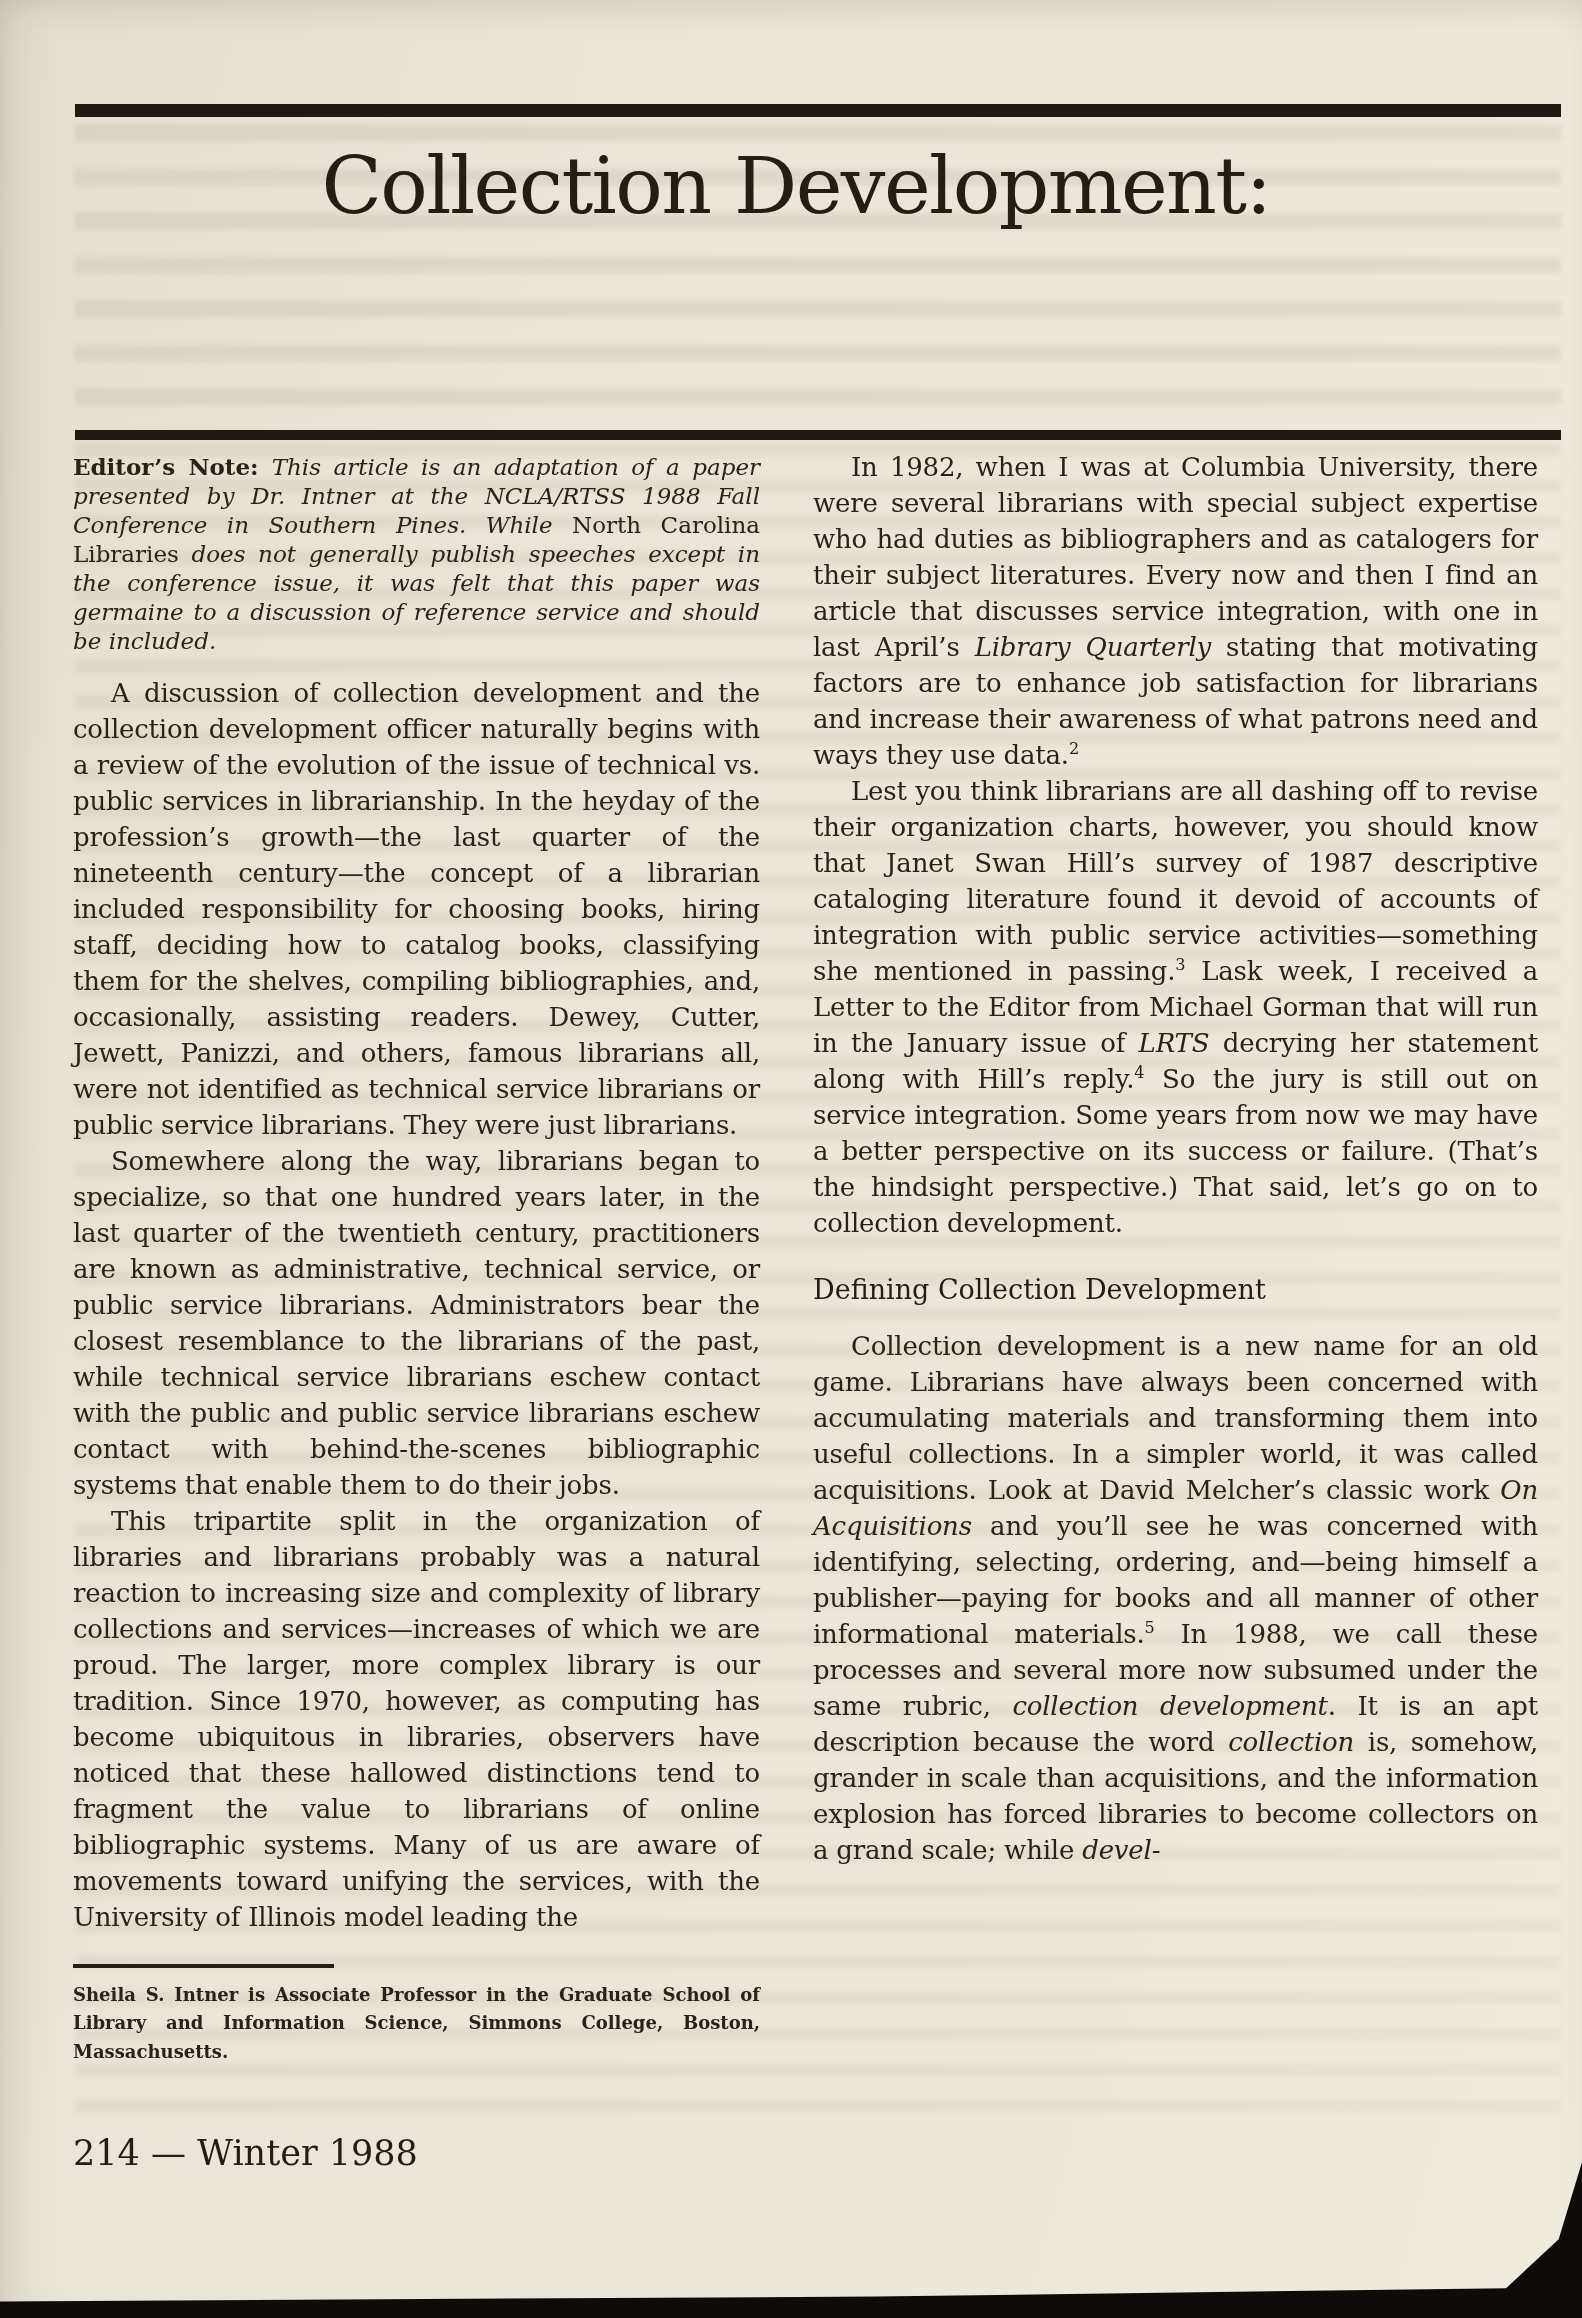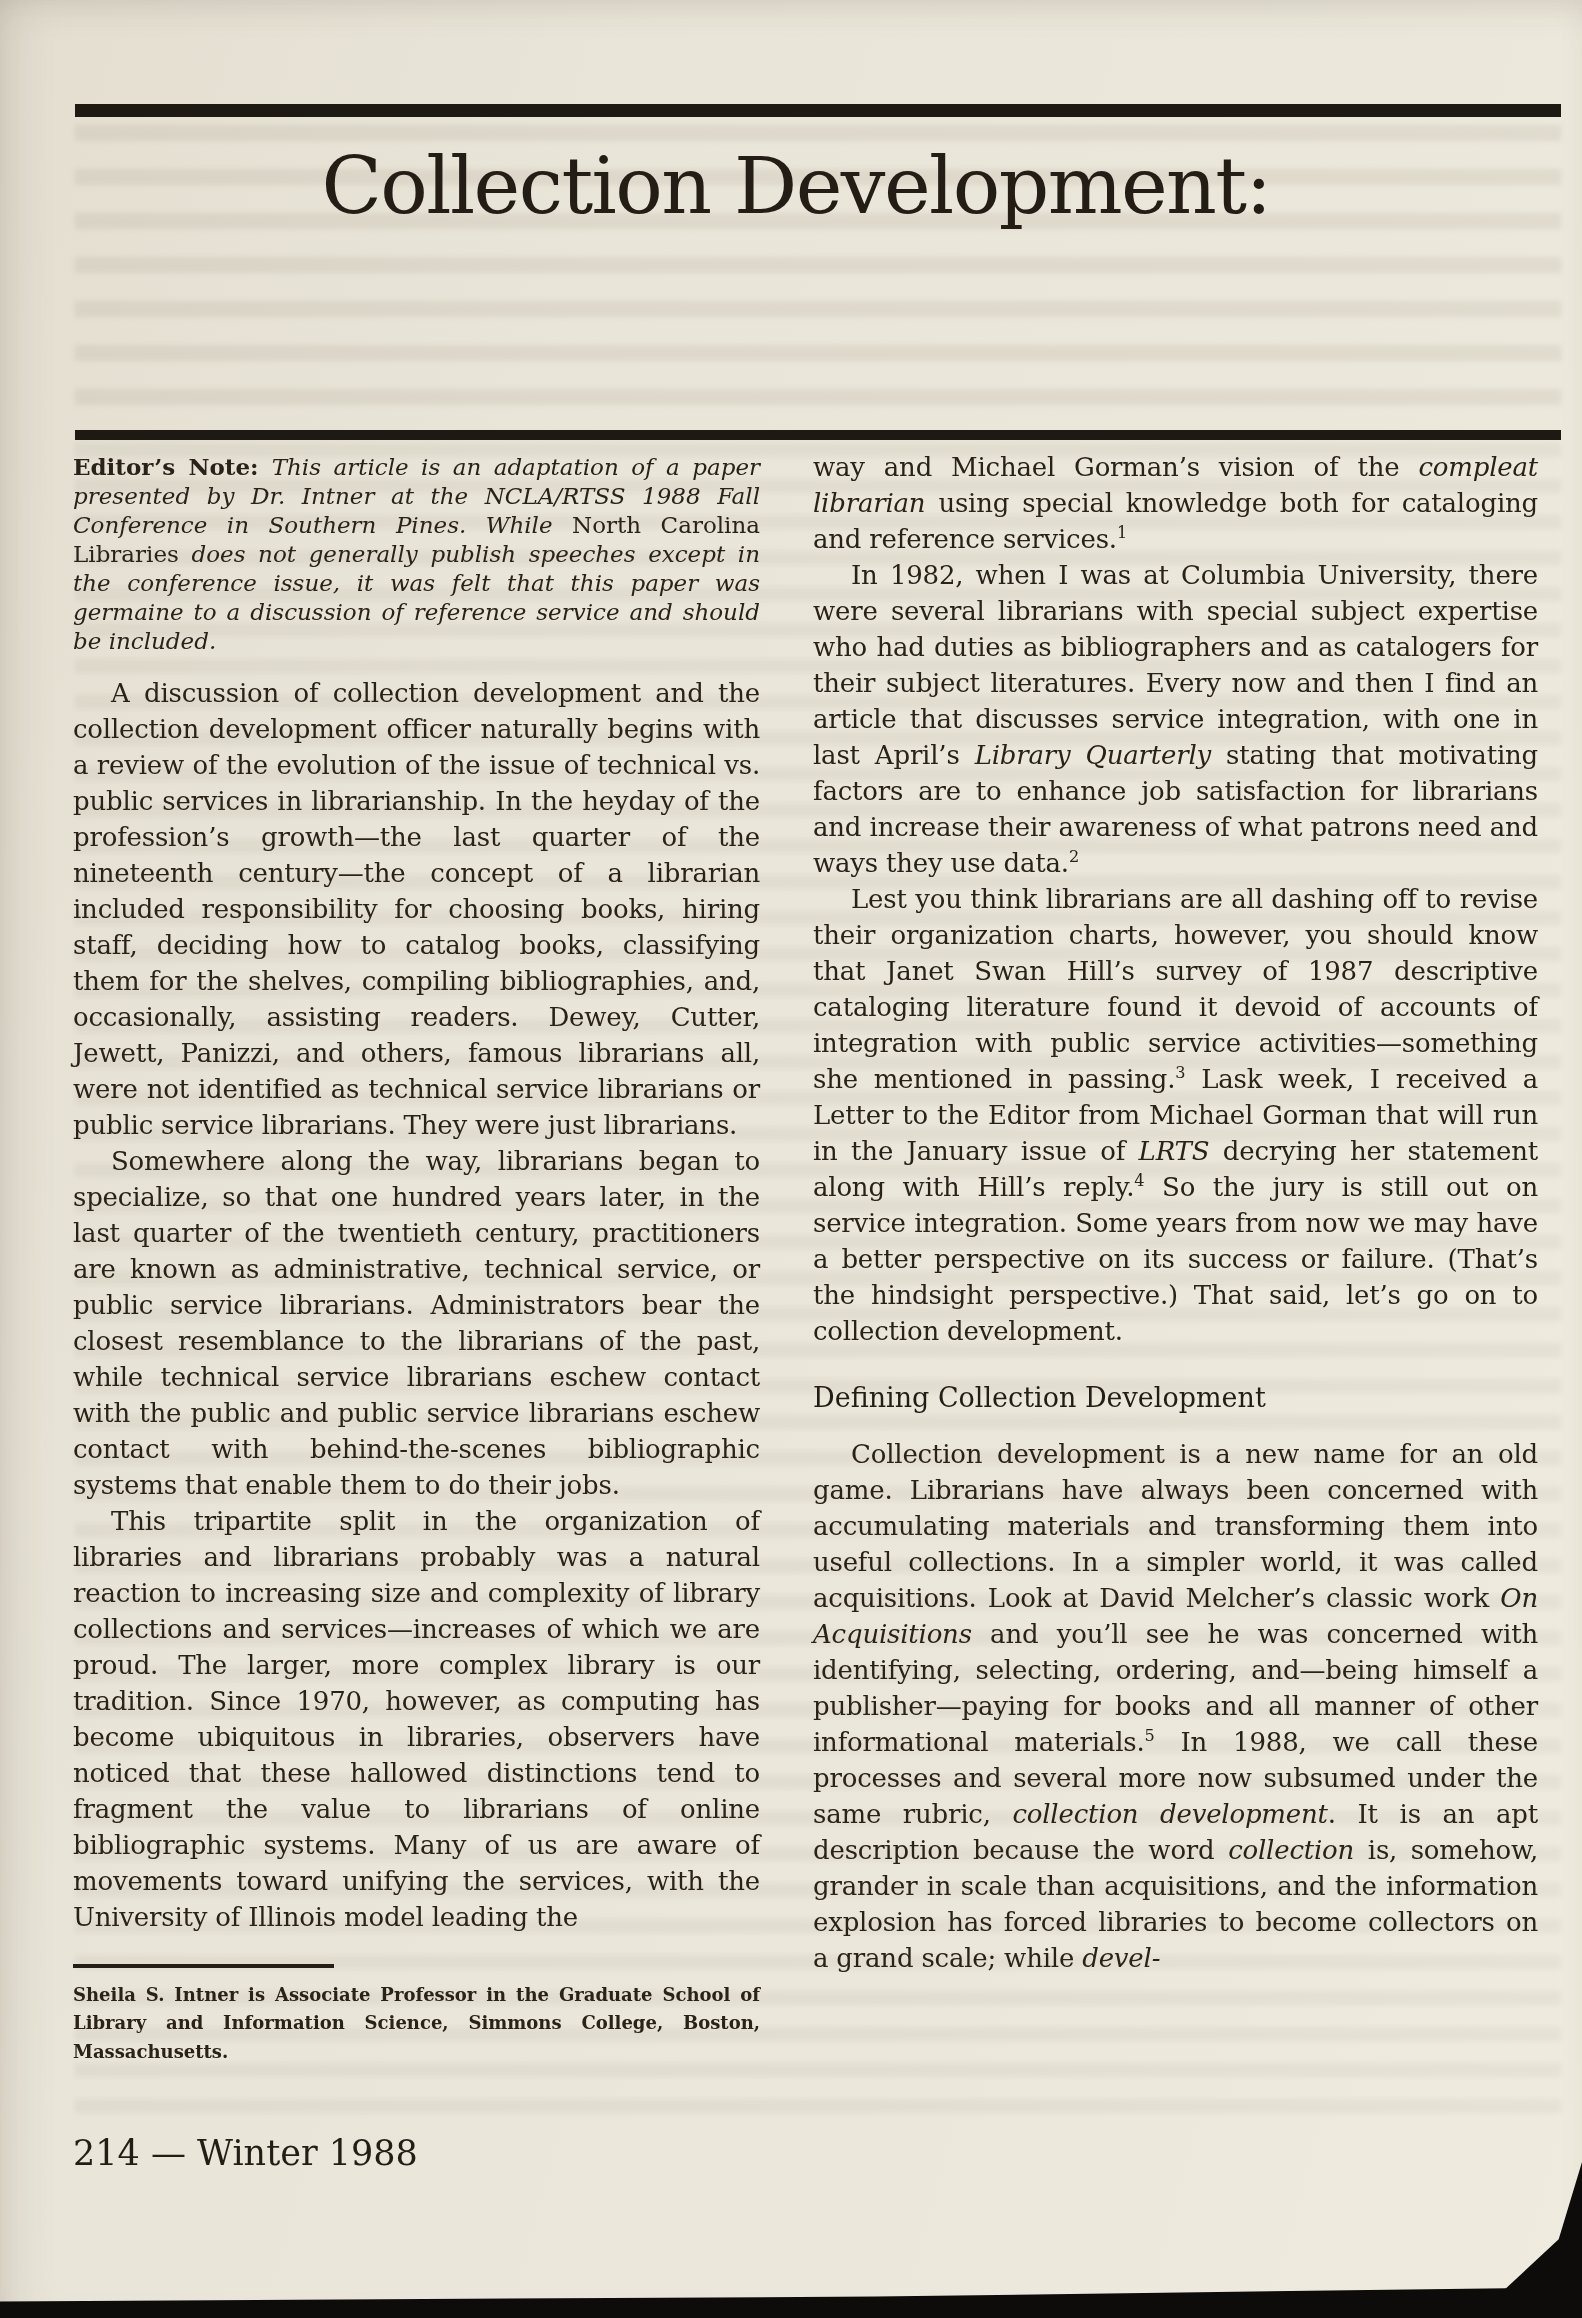--- a/index.html
+++ b/index.html
@@ -113,21 +113,20 @@
         <p class="para"><span class="roman">A discussion of collection development and the collection development officer naturally begins with a review of the evolution of the issue of technical vs. public services in librarianship. In the heyday of the profession’s growth—the last quarter of the nineteenth century—the concept of a librarian included responsibility for choosing books, hiring staff, deciding how to catalog books, classifying them for the shelves, compiling bibliographies, and, occasionally, assisting readers. Dewey, Cutter, Jewett, Panizzi, and others, famous librarians all, were not identified as technical service librarians or public service librarians. They were just librarians.</span></p>
         <p class="para"><span class="roman">Somewhere along the way, librarians began to specialize, so that one hundred years later, in the last quarter of the twentieth century, practitioners are known as administrative, technical service, or public service librarians. Administrators bear the closest resemblance to the librarians of the past, while technical service librarians eschew contact with the public and public service librarians eschew contact with behind-the-scenes bibliographic systems that enable them to do their jobs.</span></p>
         <p class="para"><span class="roman">This tripartite split in the organization of libraries and librarians probably was a natural reaction to increasing size and complexity of library collections and services—increases of which we are proud. The larger, more complex library is our tradition. Since 1970, however, as computing has become ubiquitous in libraries, observers have noticed that these hallowed distinctions tend to fragment the value to librarians of online bibliographic systems. Many of us are aware of movements toward unifying the services, with the University of Illinois model leading the</span></p>
       </div>
     <div class="foot-rule"></div>
     <p class="footnote">Sheila S. Intner is Associate Professor in the Graduate School of Library and Information Science, Simmons College, Boston, Massachusetts.</p>
   </div>
 
   <div class="col col-right">
     <div>
-        <p class="para no-indent"><span class="roman">way and Michael Gorman’s vision of the </span><i>compleat librarian</i><span class="roman"> using special knowledge both for cataloging and reference services.</span><sup>1</sup></p>
         <p class="para"><span class="roman">In 1982, when I was at Columbia University, there were several librarians with special subject expertise who had duties as bibliographers and as catalogers for their subject literatures. Every now and then I find an article that discusses service integration, with one in last April’s </span><i>Library Quarterly</i><span class="roman"> stating that motivating factors are to enhance job satisfaction for librarians and increase their awareness of what patrons need and ways they use data.</span><sup>2</sup></p>
         <p class="para"><span class="roman">Lest you think librarians are all dashing off to revise their organization charts, however, you should know that Janet Swan Hill’s survey of 1987 descriptive cataloging literature found it devoid of accounts of integration with public service activities—something she mentioned in passing.</span><sup>3</sup><span class="roman"> Lask week, I received a Letter to the Editor from Michael Gorman that will run in the January issue of </span><i>LRTS</i><span class="roman"> decrying her statement along with Hill’s reply.</span><sup>4</sup><span class="roman"> So the jury is still out on service integration. Some years from now we may have a better perspective on its success or failure. (That’s the hindsight perspective.) That said, let’s go on to collection development.</span></p>
       </div>
     <h2 class="subhead">Defining Collection Development</h2>
     <div>
         <p class="para"><span class="roman">Collection development is a new name for an old game. Librarians have always been concerned with accumulating materials and transforming them into useful collections. In a simpler world, it was called acquisitions. Look at David Melcher’s classic work </span><i>On Acquisitions</i><span class="roman"> and you’ll see he was concerned with identifying, selecting, ordering, and—being himself a publisher—paying for books and all manner of other informational materials.</span><sup>5</sup><span class="roman"> In 1988, we call these processes and several more now subsumed under the same rubric, </span><i>collection development</i><span class="roman">. It is an apt description because the word </span><i>collection</i><span class="roman"> is, somehow, grander in scale than acquisitions, and the information explosion has forced libraries to become collectors on a grand scale; while </span><i>devel-</i></p>
       </div>
   </div>
 
   <div class="pagefooter">214 — Winter 1988</div>

